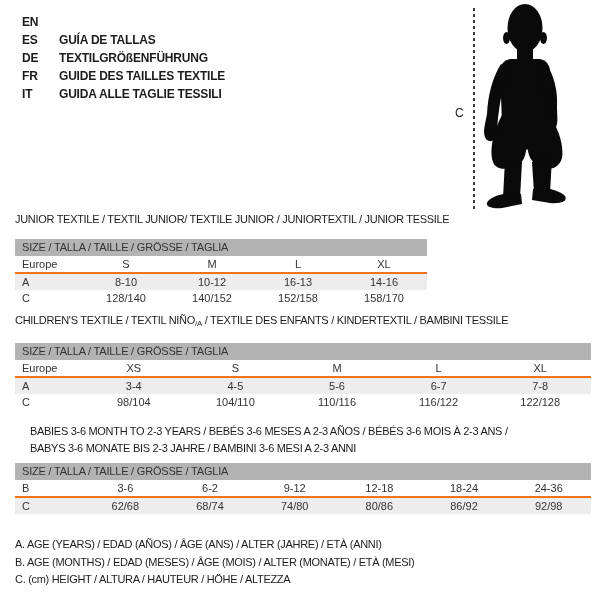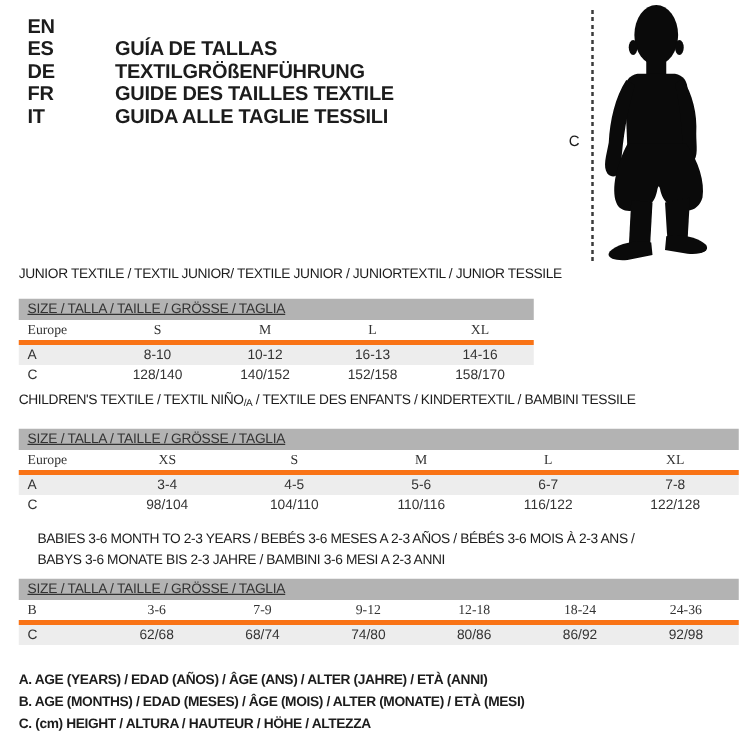--- a/index.html
+++ b/index.html
@@ -5,58 +5,58 @@
   html, body { margin:0; padding:0; }
   body {
     width:600px; height:600px; position:relative; overflow:hidden;
     background:#ffffff; color:var(--text, #1c1c1c);
     font-family:"Liberation Sans", sans-serif;
   }
   .abs { position:absolute; }
 
   
   .lang-block { left:22px; top:13px; }
-  .lang-row { display:flex; line-height:18px; font-weight:bold; font-size:16px; letter-spacing:-0.2px;gap:33px; }
+  .lang-row { display:flex; line-height:18px; font-weight:bold; font-size:12px; letter-spacing:-0.2px; }
   .lang-code { width:37px; flex:0 0 37px; }
   .lang-label { white-space:nowrap; }
 
   
   .measure-line {
     left:473px; top:8px; width:2px; height:201px;
     background:repeating-linear-gradient(to bottom, #3a3a3a 0px, #3a3a3a 3px, transparent 3px, transparent 6px);
   }
   .measure-label { left:455px; top:106px; font-size:12px; }
   .baby-svg { left:477px; top:2px; }
 
   
   .section-heading { font-weight:normal; font-size:11px; letter-spacing:-0.3px; white-space:nowrap; line-height:14px; }
   .heading-sub { font-size:8px; vertical-align:-2px; }
   .two-line { line-height:17px; }
 
   .size-table { position:absolute; font-size:11px; color:var(--table-text, #333); }
   .size-bar {
     height:17px; line-height:17px; background:var(--header-bar, #b3b3b3);
-    padding-left:7px; letter-spacing:-0.2px; color:#333;text-decoration:underline;
+    padding-left:7px; letter-spacing:-0.2px; color:#333;
   }
   .trow { display:flex; height:16px; line-height:16px; }
-  .trow.r0 { border-bottom:4px solid #f97316;font-family:Liberation Serif, serif; }
+  .trow.r0 { border-bottom:2px solid #f97316; }
   .trow.shaded { background:var(--row-shaded, #ededed); }
   .tlabel { width:68px; flex:0 0 68px; padding-left:7px; box-sizing:border-box; }
   .tcell { flex:1; text-align:center; }
 
   .junior-heading { left:15px; top:212px; }
   .junior-table { left:15px; top:239px; width:412px; }
   .children-heading { left:15px; top:313px; }
   .children-table { left:15px; top:343px; width:576px; }
   .babies-heading { left:30px; top:423px; }
   .babies-table { left:15px; top:463px; width:576px; }
 
   
   .footnotes { left:15px; top:536px; }
-  .footnote { font-weight:bold; font-size:11px; line-height:17.5px; letter-spacing:-0.3px; white-space:nowrap; }
+  .footnote { font-weight:normal; font-size:11px; line-height:17.5px; letter-spacing:-0.3px; white-space:nowrap; }
 </style>
 </head>
 <body>
 
 <div class="abs lang-block">
   <div class="lang-row">
     <span class="lang-code">EN</span>
   </div>
   <div class="lang-row">
     <span class="lang-code">ES</span>
@@ -152,21 +152,21 @@
 
 <div class="abs section-heading two-line babies-heading">
   <div>BABIES 3-6 MONTH TO 2-3 YEARS / BEBÉS 3-6 MESES A 2-3 AÑOS / BÉBÉS 3-6 MOIS À 2-3 ANS /</div>
   <div>BABYS 3-6 MONATE BIS 2-3 JAHRE / BAMBINI 3-6 MESI A 2-3 ANNI</div>
 </div>
 <div class="size-table babies-table">
   <div class="size-bar">SIZE / TALLA / TAILLE / GRÖSSE / TAGLIA</div>
   <div class="trow r0">
     <span class="tlabel">B</span>
     <span class="tcell">3-6</span>
-    <span class="tcell">7-9</span>
+    <span class="tcell">6-2</span>
     <span class="tcell">9-12</span>
     <span class="tcell">12-18</span>
     <span class="tcell">18-24</span>
     <span class="tcell">24-36</span>
   </div>
   <div class="trow shaded">
     <span class="tlabel">C</span>
     <span class="tcell">62/68</span>
     <span class="tcell">68/74</span>
     <span class="tcell">74/80</span>

